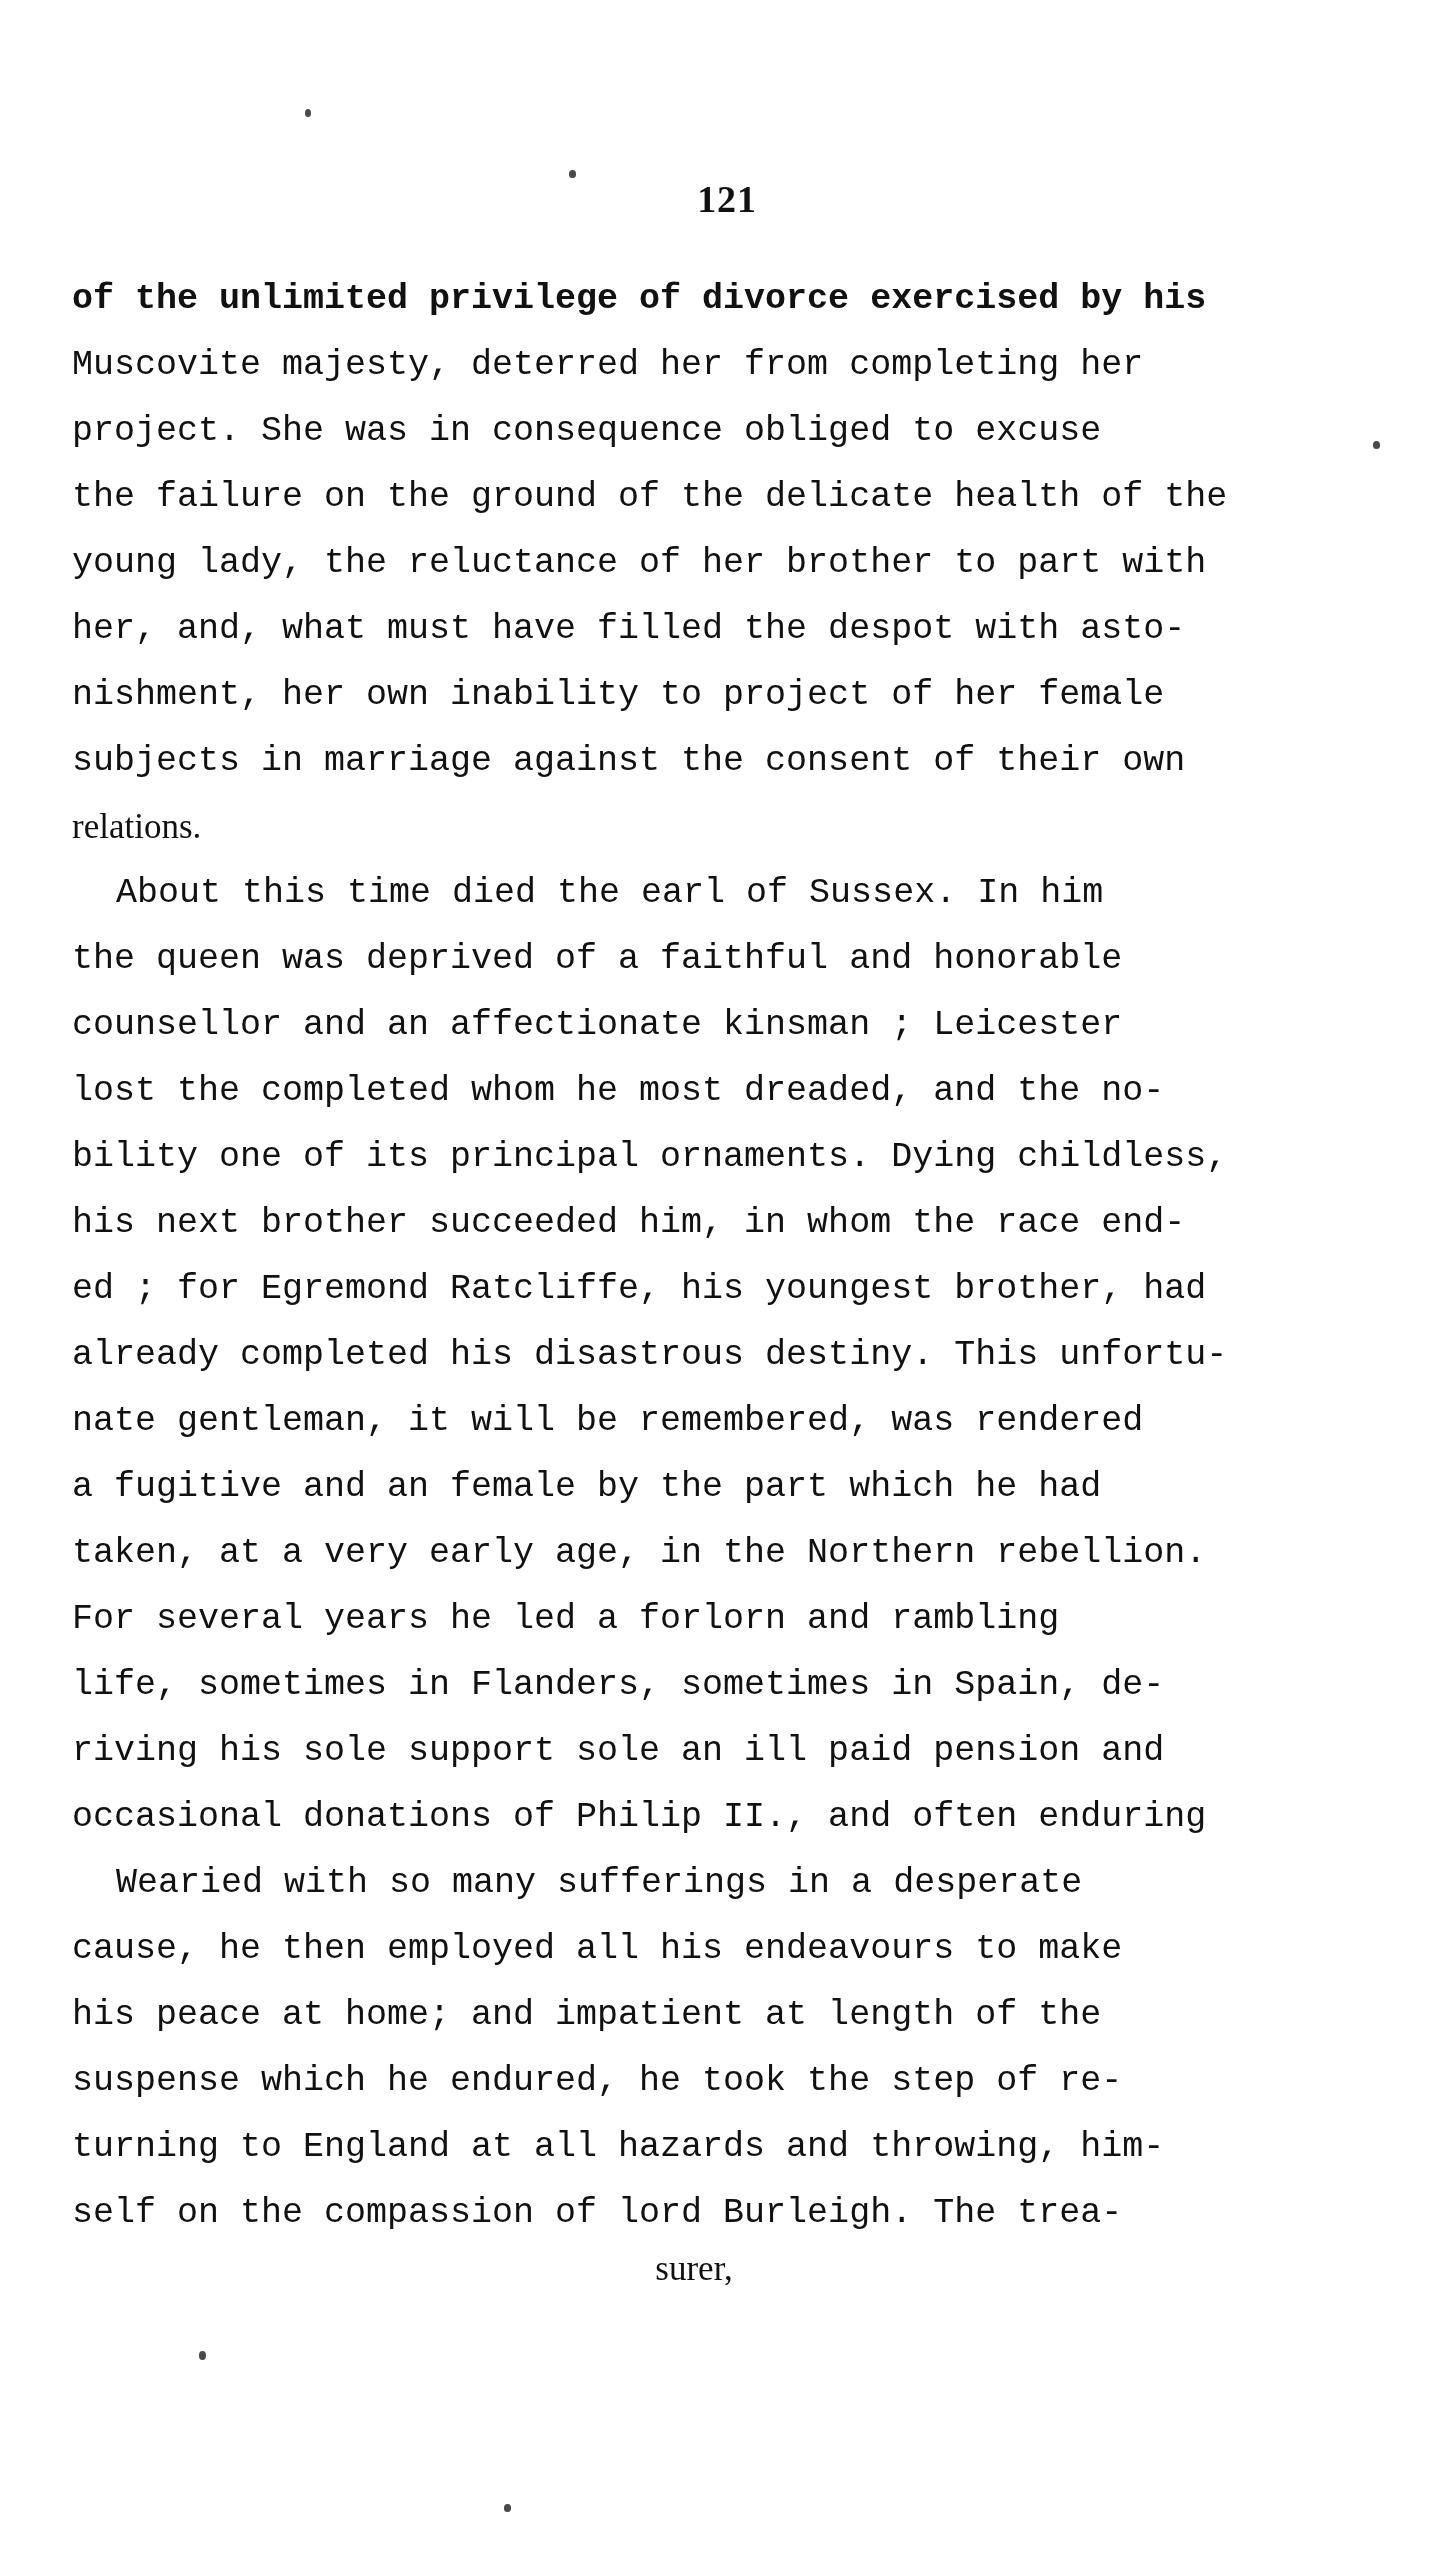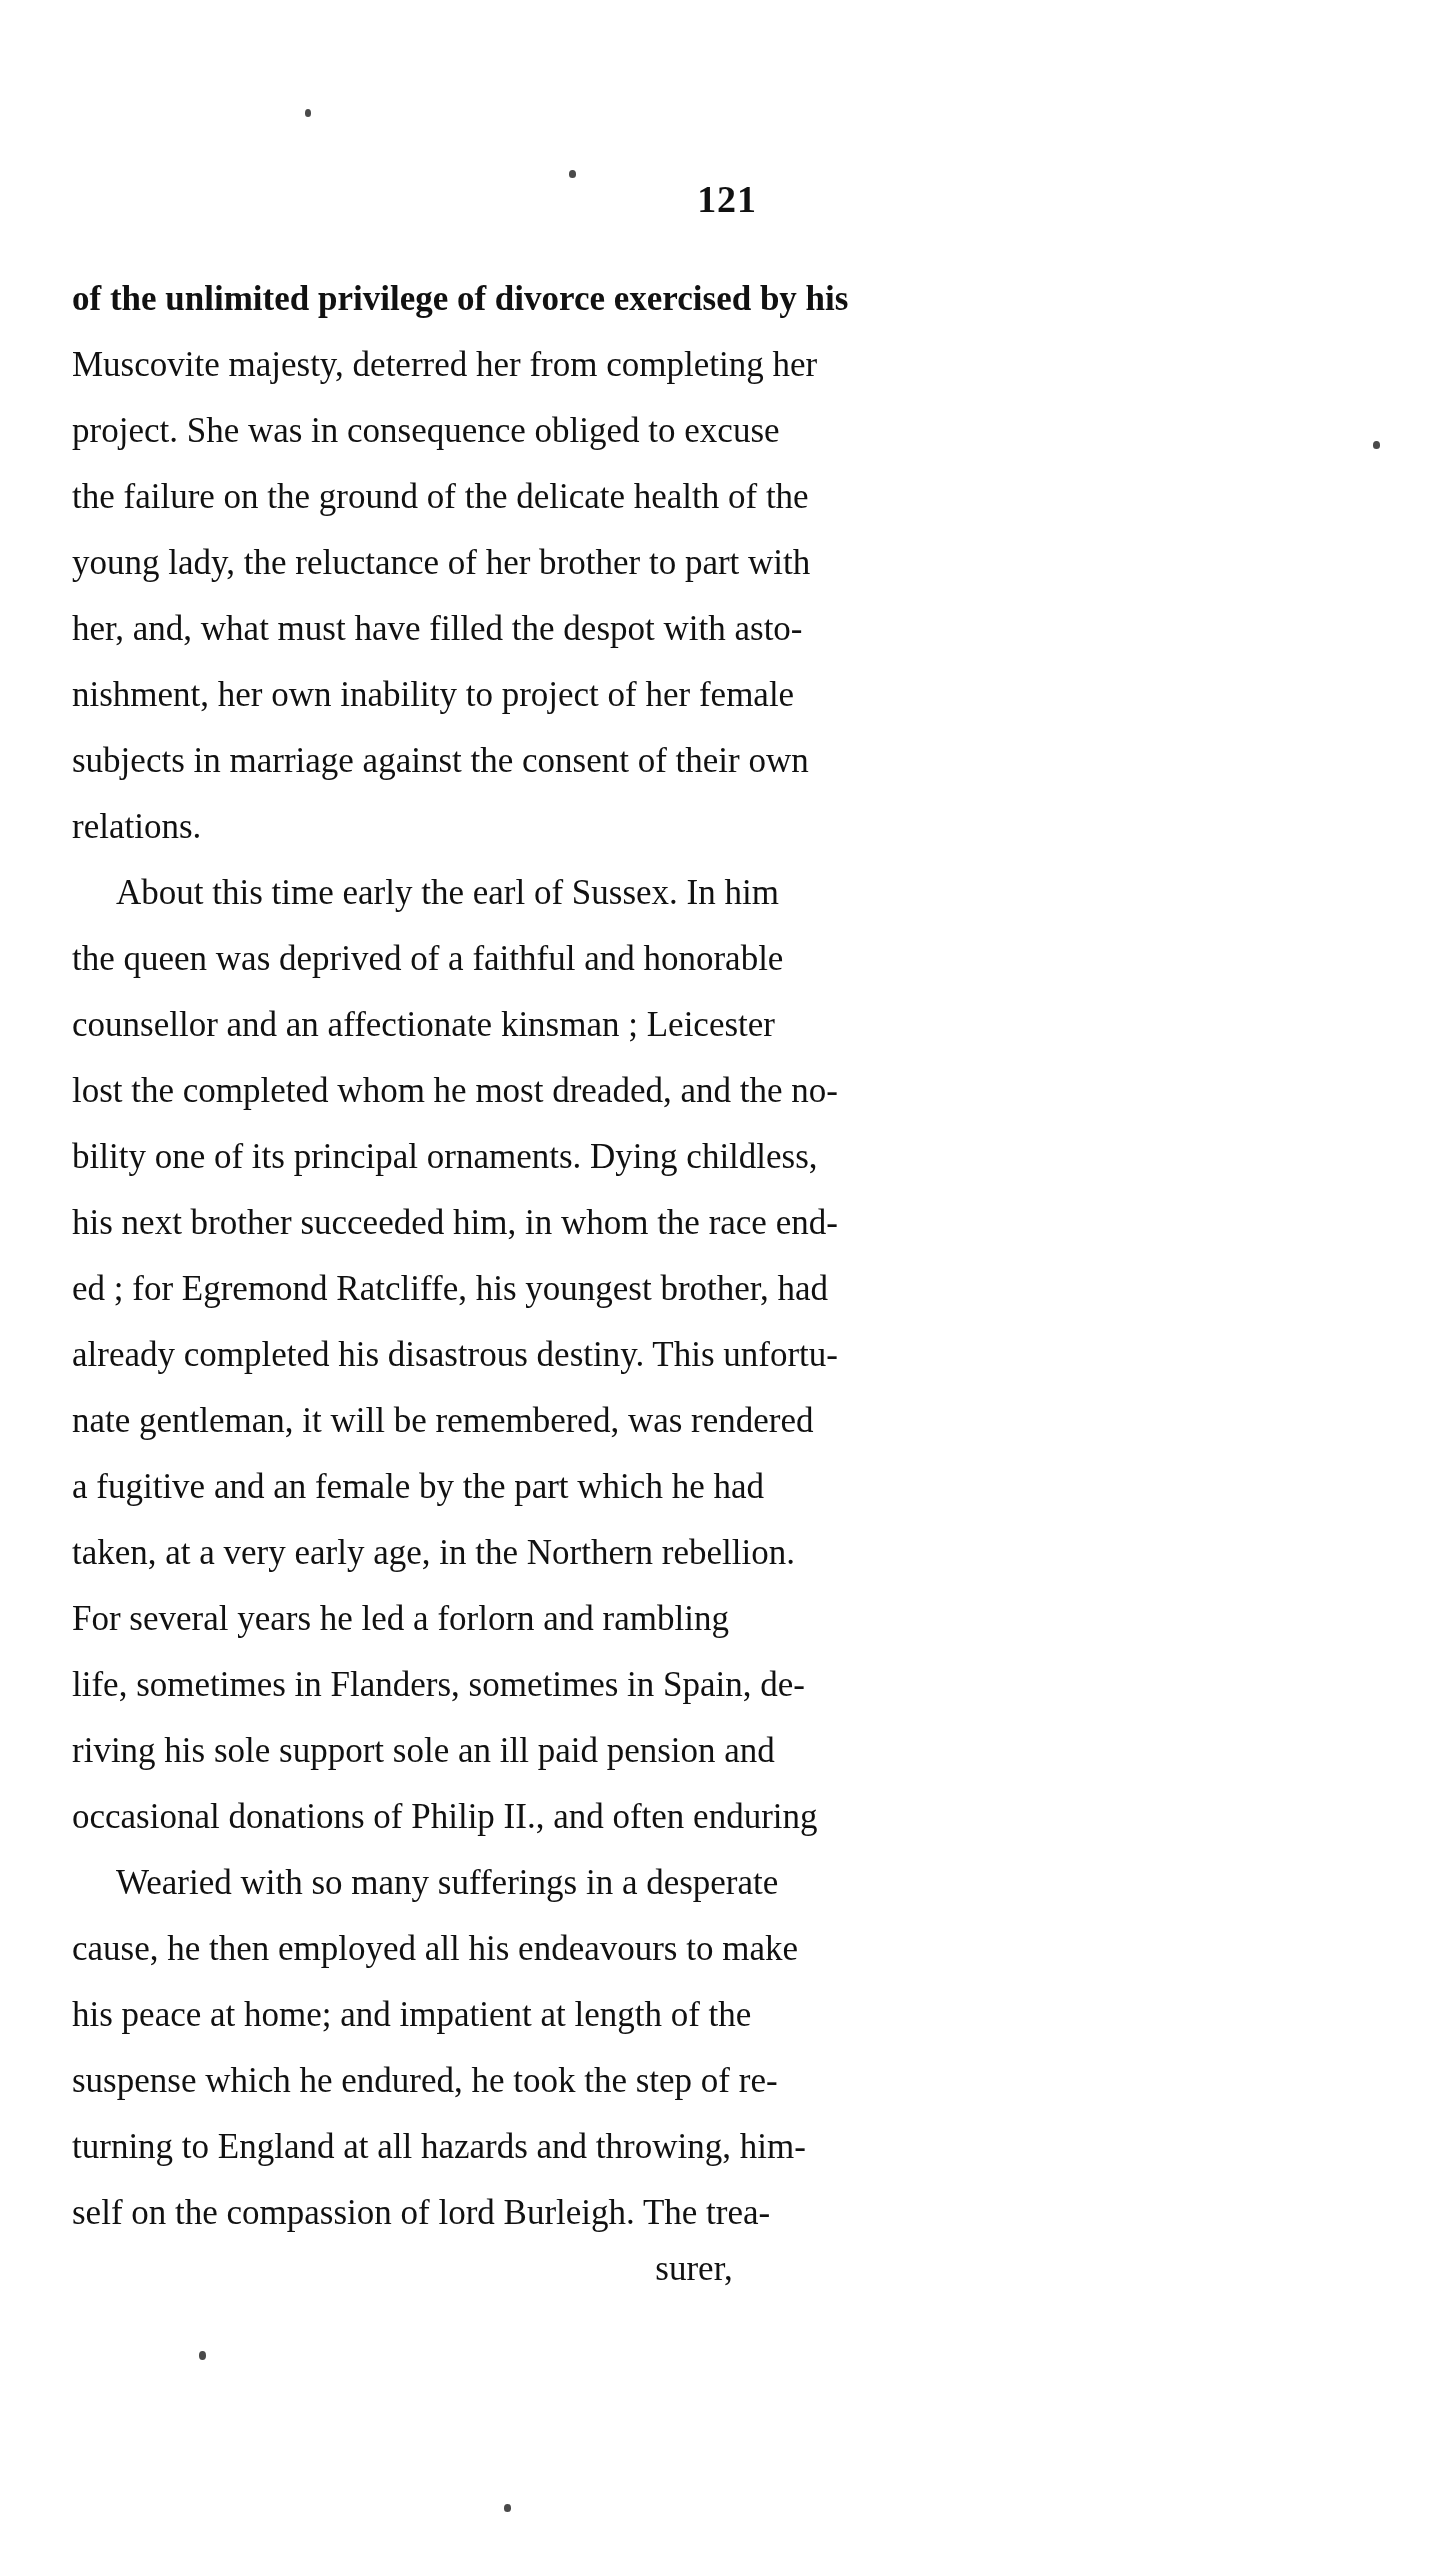--- a/index.html
+++ b/index.html
@@ -60,21 +60,21 @@
     text-justify: inter-word;
   }
   .para .line {
     display: block;
     white-space: nowrap;
   }
   .para .line.justify {
     display: flex;
     justify-content: space-between;
   }
-  .para .line.justify > span { display: inline-block; }
+  .para .line.justify > span { display: inline-block; font-family: Liberation Mono, monospace; }
   .para .line.last {
     display: block;
   }
   .catchword {
     position: absolute;
     left: 0;
     top: 2249px;
     width: 1388px;
     text-align: center;
     font-size: 35px;
@@ -119,21 +119,21 @@
           <span>nishment, her own inability to project of her female</span>
         </span>
       <span class="line justify">
           <span>subjects in marriage against the consent of their own</span>
         </span>
       <span class="line last">relations.</span>
     </p>
 
     <p class="para">
       <span class="line justify">
-          <span style="padding-left:44px">About this time early the earl of Sussex.   In him</span>
+          <span style="padding-left:44px">About this time died the earl of Sussex.   In him</span>
         </span>
       <span class="line justify">
           <span>the queen was deprived of a faithful and honorable</span>
         </span>
       <span class="line justify">
           <span>counsellor and an affectionate kinsman ; Leicester</span>
         </span>
       <span class="line justify">
           <span>lost the completed whom he most dreaded, and the no-</span>
         </span>

